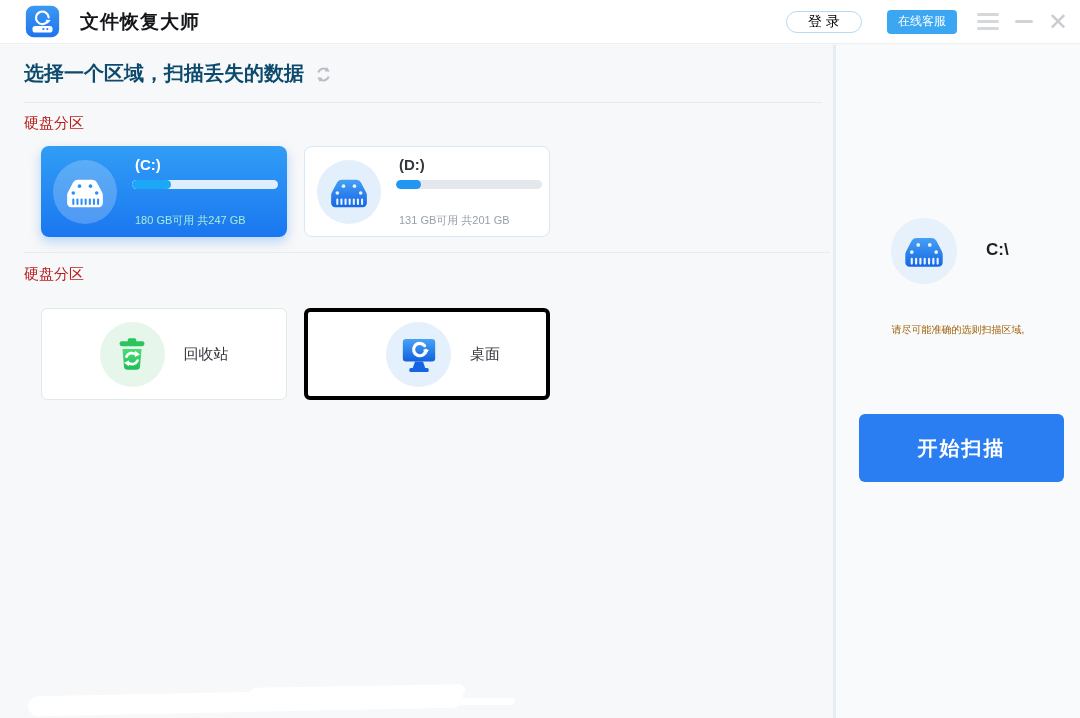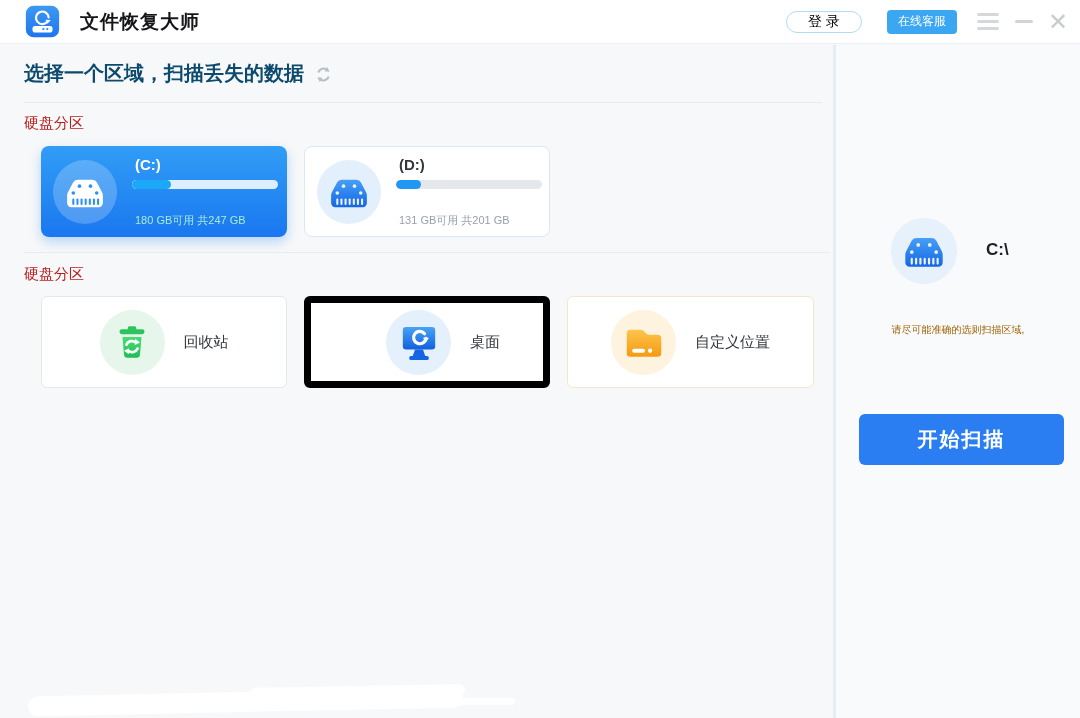--- a/index.html
+++ b/index.html
@@ -51,40 +51,40 @@
   .plain .progress { background:#e4e7eb; }
   .progress .fill { height:100%; border-radius:4.5px; }
   .selected .fill { background:#1BA8F7; }
   .plain .fill { background:#2196F3; }
   .drive-cap { margin-top:24px; font-size:11px; padding-left:3px; white-space:nowrap; }
   .selected .drive-cap { color:#A6ECDA; }
   .plain .drive-cap { color:#989fa8; }
 
   .locations-row { position:absolute; left:41px; top:296px; display:flex; gap:17px; }
   .loc-card { width:246px; height:92px; background:#fff; border-radius:6px; cursor:pointer;
-              display:flex; align-items:center; justify-content:center; gap:19px; }
+              display:flex; align-items:center; justify-content:center; gap:19px;margin-top:12px; }
   .loc-card.green  { border:1px solid #e0ebe5; }
-  .loc-card.blue   { border:7px solid #000000;padding-left:32px; }
+  .loc-card.blue   { border:4px solid #000000;padding-left:32px; }
   .loc-card.orange { border:1px solid #f5e7cb; width:247px; }
   .loc-circle { width:65px; height:65px; border-radius:50%; flex:none;
                 display:flex; align-items:center; justify-content:center; }
   .green  .loc-circle { background:#E7F6EA; }
   .blue   .loc-circle { background:#E4F0FB; }
   .orange .loc-circle { background:#FDF3DF; }
   .loc-label { font-size:15px; color:#33373c; }
 
   
   .sidebar { position:absolute; left:833px; top:45px; width:247px; bottom:0; background:#f8fafb;
              border-left:3px solid #e4edf4; }
   .sel-circle { position:absolute; left:55px; top:173px; width:66px; height:66px; border-radius:50%;
                 background:#E6F1FC; display:flex; align-items:center; justify-content:center; }
   .sel-drive-label { position:absolute; left:150px; top:195px; font-size:17px; font-weight:700; color:#1d2024; }
   .hint { position:absolute; left:0; top:273px; width:100%; text-align:center;
           font-size:10px; color:#a16207; line-height:23px; }
-  .scan-btn { position:absolute; left:23px; top:369px; width:205px; height:51px; background:#2B7EF2;
+  .scan-btn { position:absolute; left:23px; top:369px; width:205px; height:68px; background:#2B7EF2;
               border:none; border-radius:6px; color:#fff; font-size:20px; font-weight:700;
               letter-spacing:2px; cursor:pointer; }
 
   
   .smudge  { position:absolute; background:#fff; border-radius:12px; }
   .sm1 { left:28px; top:692px; width:435px; height:20px; transform:rotate(-1.2deg); }
   .sm2 { left:250px; top:686px; width:215px; height:12px; border-radius:7px; transform:rotate(-1deg); }
   .sm3 { left:440px; top:698px; width:75px; height:7px; border-radius:4px; }
 </style>
 </head>
@@ -244,36 +244,20 @@
           <rect x="9.5" y="11" width="45" height="31.5" rx="4.5" fill="url(#gMon)"></rect>
           <path d="M26.5 42.5 h11 l3.2 9 h-17.4 Z" fill="#1565E2"></path>
           <rect x="18.5" y="51.5" width="27" height="5.5" rx="2.2" fill="#1565E2"></rect>
           <path d="M39.8 20.5 A8.6 8.6 0 1 0 41.6 26.8" fill="none" stroke="#fff" stroke-width="4.4" stroke-linecap="round"></path>
           <polygon points="37.6,26 45.8,26 41.6,32.8" fill="#fff"></polygon>
         </svg>
       </div>
       <div class="loc-label">桌面</div>
     </div>
 
-    <div class="loc-card orange">
-      <div class="loc-circle">
-        <svg width="46" height="46" viewBox="0 0 64 64">
-          <defs>
-              <linearGradient id="gFld" x1="0" y1="0" x2="0" y2="1">
-            <stop offset="0" stop-color="#FDC44E"></stop>
-                <stop offset="1" stop-color="#F69A10"></stop>
-          </linearGradient>
-            </defs>
-          <path fill="url(#gFld)" d="M8 20 a5 5 0 0 1 5 -5 h14.5 q2.3 0 4 1.7 l3.6 3.6 q1.7 1.7 4 1.7 H51 a5 5 0 0 1 5 5 v20.5 a5 5 0 0 1 -5 5 H13 a5 5 0 0 1 -5 -5 Z"></path>
-          <rect x="15.5" y="41.5" width="18" height="5.5" rx="2.75" fill="#fff"></rect>
-          <circle cx="40.5" cy="44.2" r="3" fill="#fff"></circle>
-        </svg>
-      </div>
-      <div class="loc-label">自定义位置</div>
-    </div>
   </div>
 
   <div class="sidebar">
     <div class="sel-circle">
       <svg width="46" height="46" viewBox="0 0 64 64">
         <defs>
             <linearGradient id="gDrv2" x1="0" y1="0" x2="0" y2="1">
           <stop offset="0" stop-color="#46A0F4"></stop>
               <stop offset="1" stop-color="#1566E6"></stop>
         </linearGradient>

